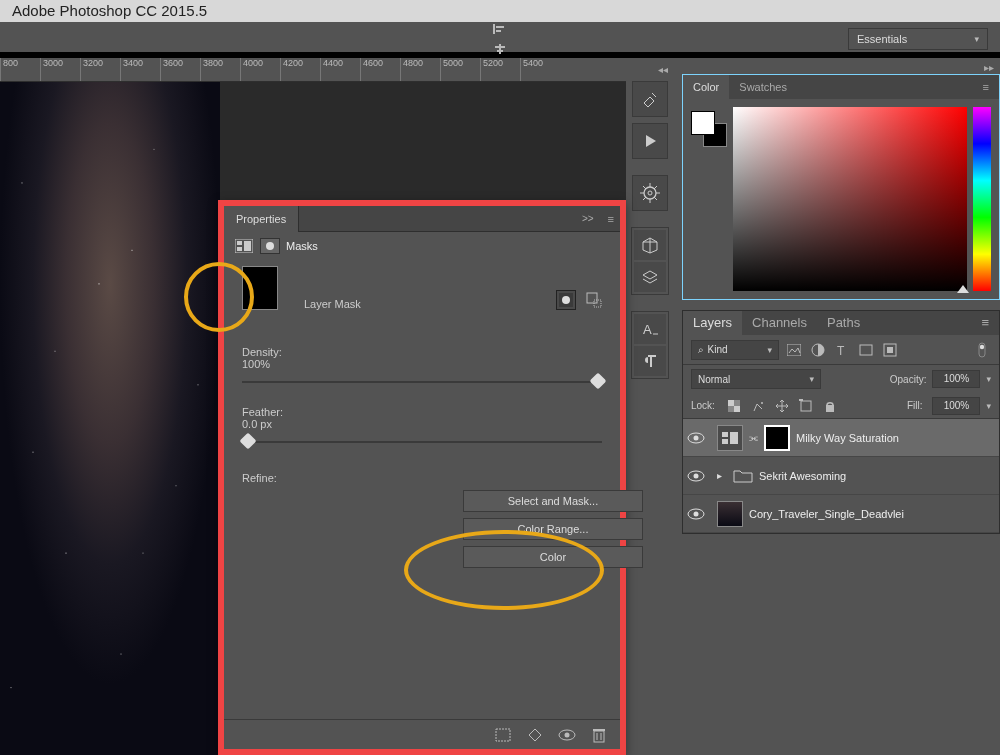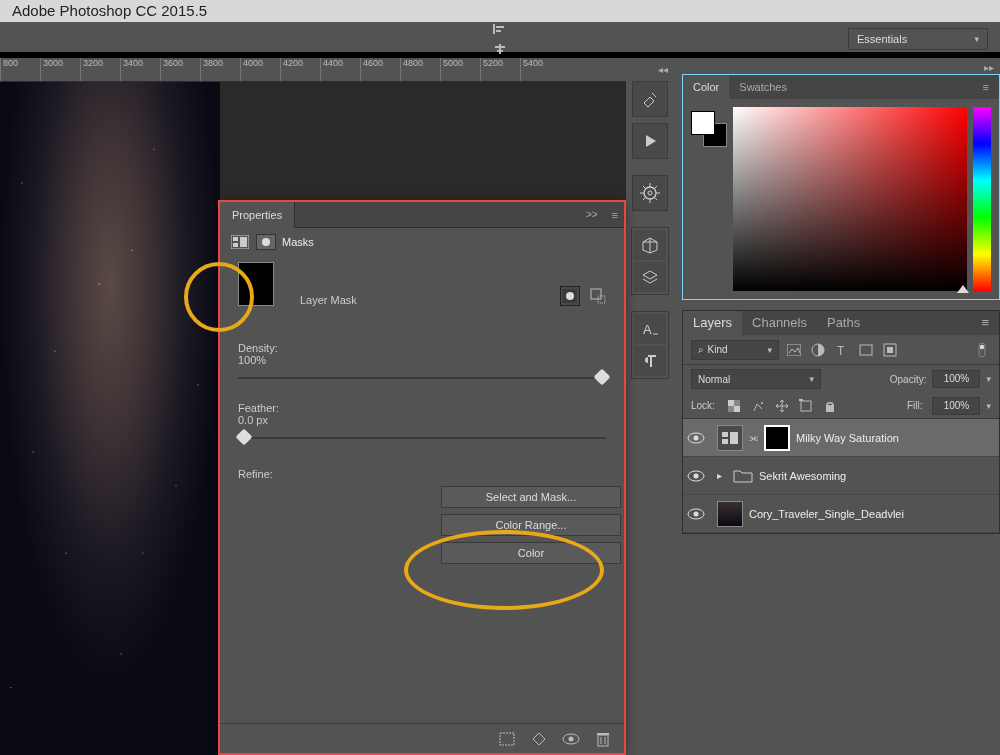--- a/index.html
+++ b/index.html
@@ -34,42 +34,42 @@
       radial-gradient(1px 1px at 70% 10%, #fff7, transparent),
       radial-gradient(1px 1px at 45% 30%, #fffc, transparent),
       radial-gradient(1px 1px at 90% 45%, #fff8, transparent),
       radial-gradient(1px 1px at 5% 90%, #fff9, transparent),
       radial-gradient(1px 1px at 65% 70%, #fff7, transparent),
       radial-gradient(ellipse 110px 400px at 50% 30%, #5a4a45 0%, #3a2f33 40%, #1a1822 70%, #0a0a14 100%),
       #0b0a12;
   }
 
   
-  .properties-panel { position:absolute; left:218px; top:200px; width:408px; height:555px; background:#535353; border:2px solid #ef4444; box-shadow:0 3px 10px rgba(0,0,0,0.4); z-index:10; }
+  .properties-panel { position:absolute; left:218px; top:200px; width:408px; height:555px; background:#535353; border:6px solid #ef4444; box-shadow:0 3px 10px rgba(0,0,0,0.4); z-index:10; }
   .panel-tabbar { height:26px; display:flex; align-items:center; background:#454545; border-bottom:1px solid #2e2e2e; }
   .panel-tab { padding:0 12px; height:26px; line-height:26px; background:#535353; color:#ddd; font-size:11px; border-right:1px solid #2e2e2e;}
   .panel-tabbar .spacer { flex:1; }
   .panel-collapse { padding:0 8px; color:#aaa; font-size:10px;}
   .panel-menu { padding:0 6px; color:#aaa; }
 
   .masks-subhdr { display:flex; align-items:center; gap:6px; padding:6px 10px; color:#ddd;}
   .masks-subhdr .ic { width:20px;height:16px;display:flex;align-items:center;justify-content:center; }
 
   .maskthumb-row { display:flex; align-items:flex-end; padding:6px 18px; gap:26px; position:relative;}
   .maskthumb { width:36px;height:44px;background:#000;border:1px solid #888; }
   .mask-row-right { position:absolute; right:16px; display:flex; gap:8px;}
   .mask-row-right .sq { width:20px;height:20px;border:1px solid #222;background:#4a4a4a;display:flex;align-items:center;justify-content:center;}
 
   .prop-body { padding:14px 18px; }
   .prop-row { display:flex; justify-content:space-between; color:#ccc; font-size:11px; margin-top:16px;flex-direction:column;}
   .prop-slider { position:relative; height:16px; margin-top:4px;}
   .prop-slider .track { position:absolute; top:7px; left:0; right:0; height:2px; background:#3a3a3a;}
   .prop-slider .thumb { position:absolute; top:1px; width:12px;height:12px;background:#ddd;border-radius:2px;transform:rotate(45deg);}
   .refine-label { margin-top:22px; color:#ccc;}
-  .refine-col { position:absolute; left:198px; width:190px;}
+  .refine-col { position:absolute; left:216px; width:190px;}
   .refine-btn { display:block; width:180px; height:22px; margin:6px auto; background:#5a5a5a; border:1px solid #3a3a3a; color:#ddd; text-align:center; line-height:20px; font-size:11px;}
 
   .prop-footer { position:absolute; bottom:0; left:0; right:0; height:30px; border-top:1px solid #3a3a3a; display:flex; justify-content:flex-end; align-items:center; gap:14px; padding:0 12px;}
   .prop-footer .fic { width:18px;height:18px;color:#bbb; display:flex;align-items:center;justify-content:center;}
 
   
   .anno-circle { position:absolute; border:4px solid #e8a818; border-radius:50%; pointer-events:none; z-index:20;}
 
   
   .vdock { position:absolute; left:628px; top:64px; width:44px; display:flex; flex-direction:column; align-items:center; gap:6px; }

